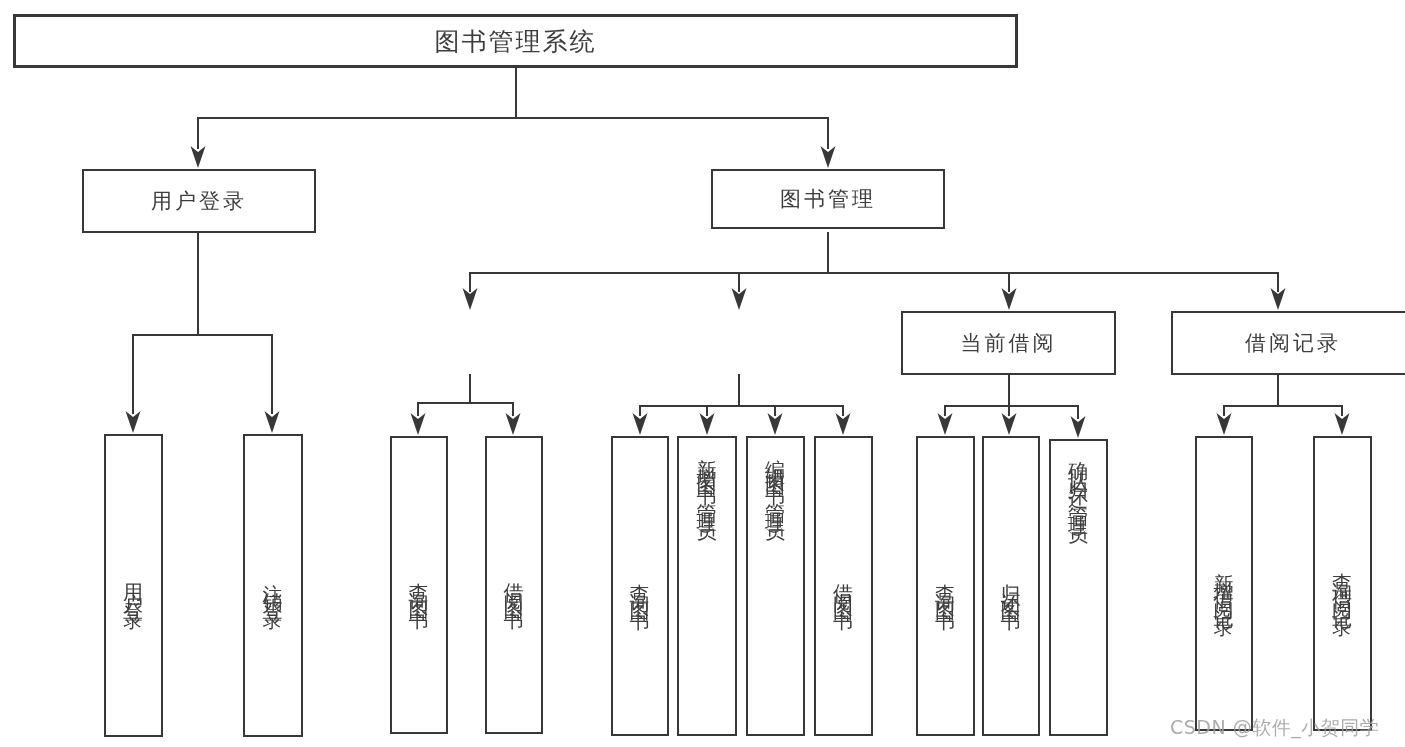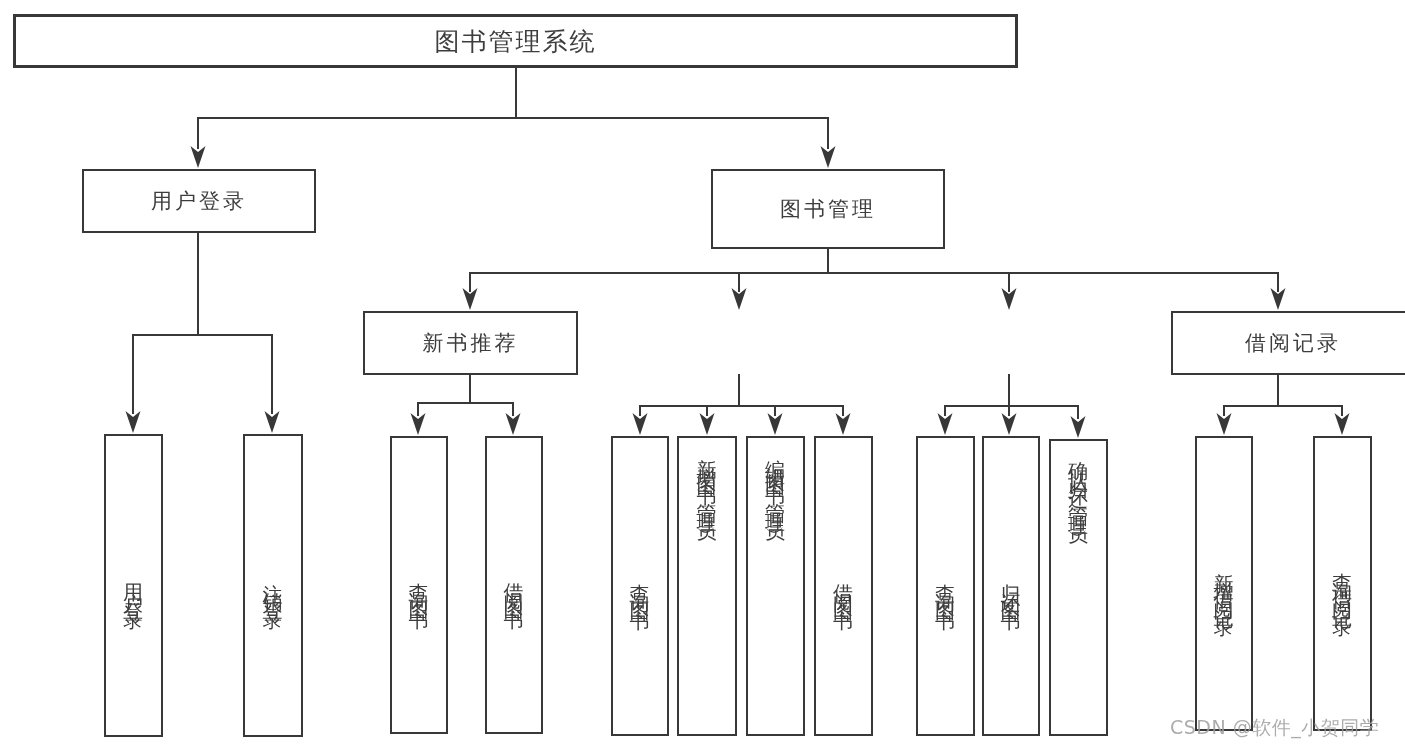--- a/index.html
+++ b/index.html
@@ -91,26 +91,26 @@
     </g>
   </svg>
 
   <div class="node root" style="left:13px;top:14px;width:1005px;height:54px;">
     <span class="h-label">图书管理系统</span>
   </div>
 
   <div class="node lvl" style="left:82px;top:169px;width:234px;height:64px;">
     <span class="h-label">用户登录</span>
   </div>
-  <div class="node lvl" style="left:711px;top:169px;width:234px;height:80px;">
+  <div class="node lvl" style="left:711px;top:169px;width:234px;height:60px;">
     <span class="h-label">图书管理</span>
   </div>
 
-  <div class="node lvl" style="left:363px;top:311px;width:215px;height:64px;">
-    <span class="h-label">新书推荐</span>
+  <div class="node lvl" style="left:901px;top:311px;width:215px;height:64px;">
+    <span class="h-label">当前借阅</span>
   </div>
   <div class="node lvl" style="left:1171px;top:311px;width:244px;height:64px;">
     <span class="h-label">借阅记录</span>
   </div>
 
   <div class="node v" style="left:104px;top:434px;width:59px;height:303px;">
     <span class="v-label">用户登录</span>
   </div>
   <div class="node v" style="left:243px;top:434px;width:60px;height:303px;">
     <span class="v-label">注销登录</span>

